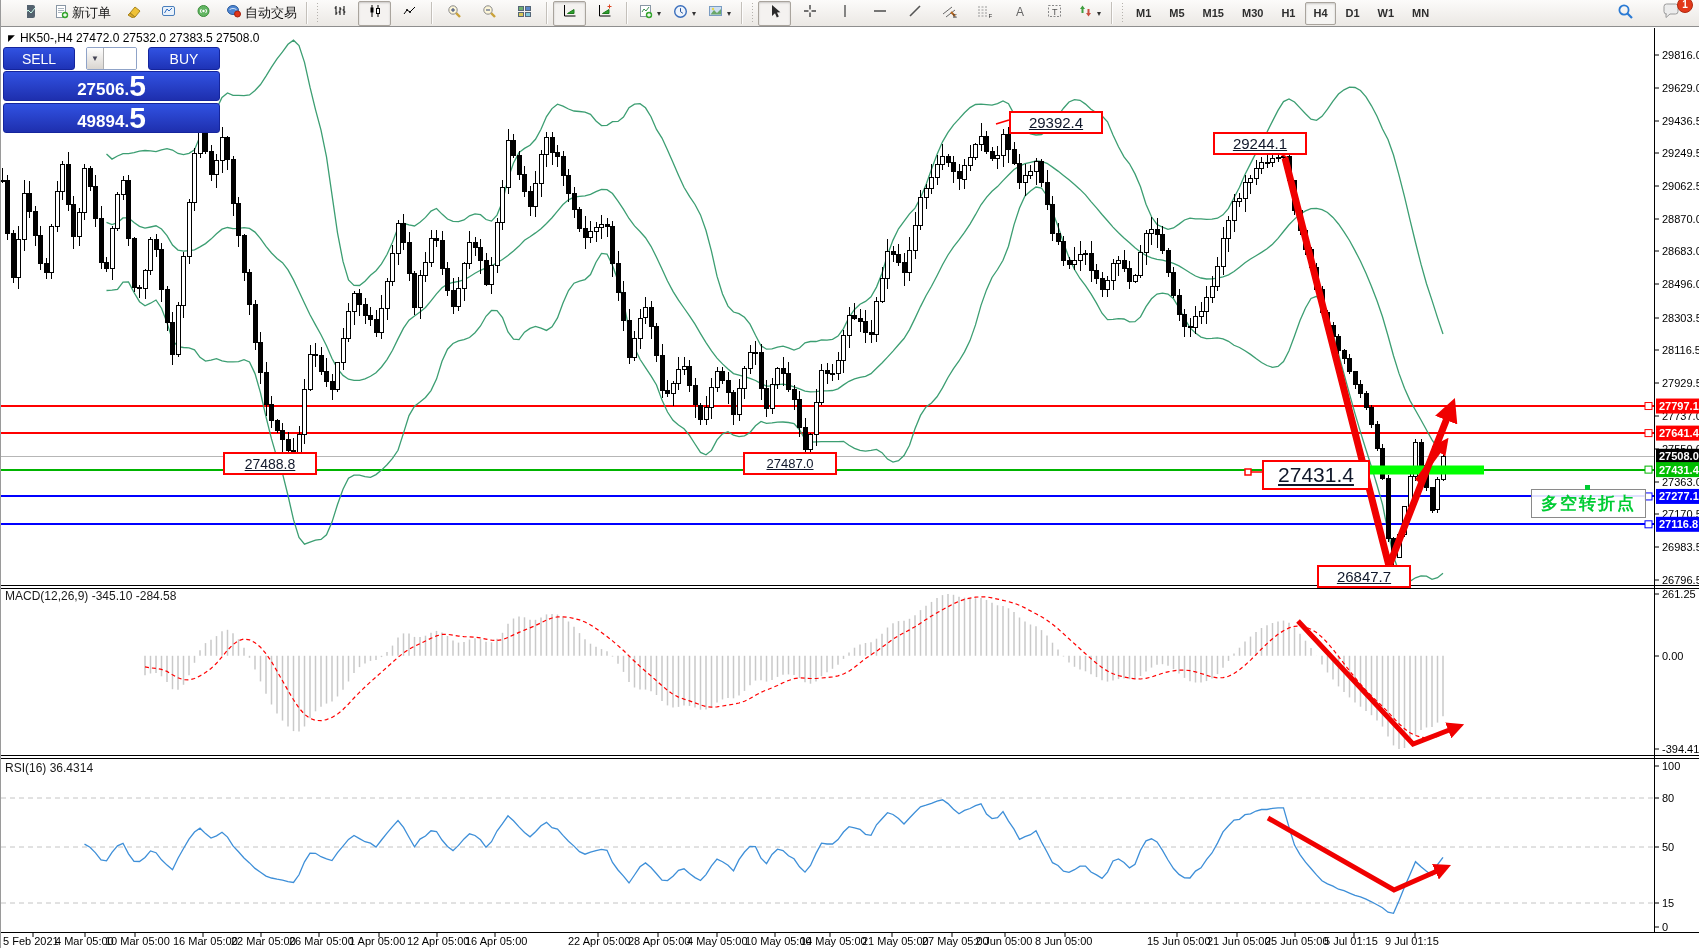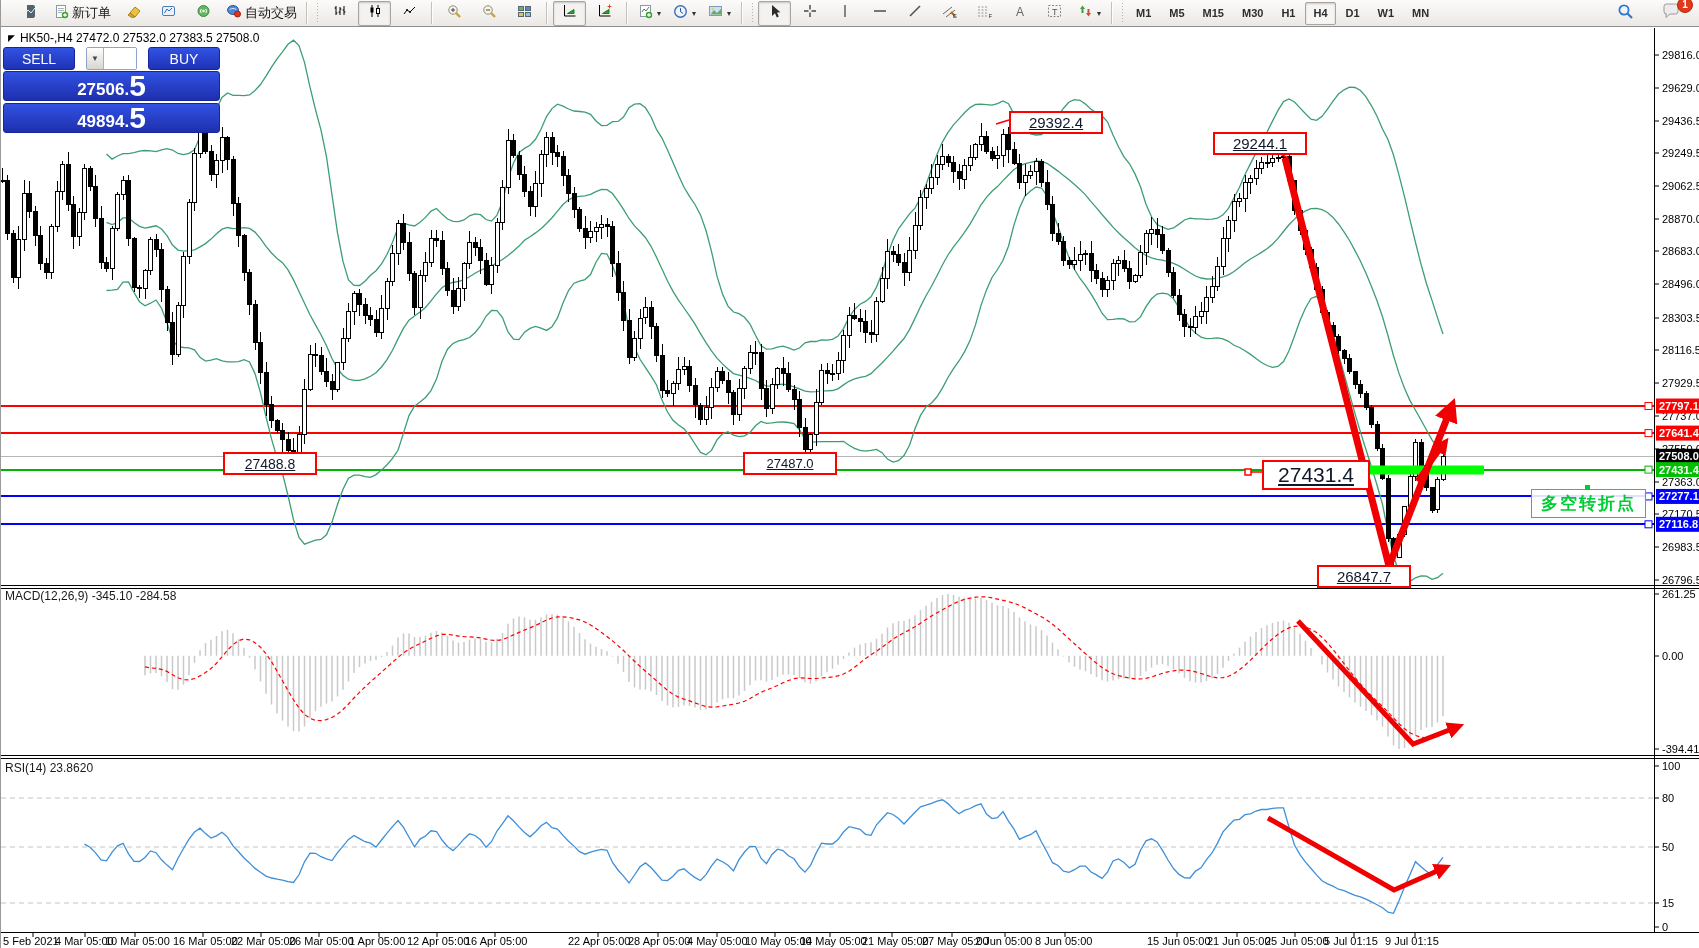--- a/index.html
+++ b/index.html
@@ -1252,21 +1252,21 @@
       </div>
       <div class="tp-price">
         <span class="pp">49894</span>
           <span class="pd">.</span>
           <span class="pb">5</span>
       </div>
     </div>
   </div>
 
   <div class="pane-label" style="top:589px">MACD(12,26,9) -345.10 -284.58</div>
-  <div class="pane-label" style="top:761px">RSI(14) 23.8620</div>
+  <div class="pane-label" style="top:761px">RSI(16) 36.4314</div>
 
   <div id="chart-labels">
       <div class="price-label" style="left: 1008px; top: 111px; width: 64px; height: 19px; font-size: 15px;">29392.4</div>
       <div class="price-label" style="left: 1212px; top: 132px; width: 64px; height: 19px; font-size: 15px;">29244.1</div>
       <div class="price-label" style="left: 222px; top: 452px; width: 64px; height: 19px; font-size: 14px;">27488.8</div>
       <div class="price-label" style="left: 742px; top: 452px; width: 64px; height: 19px; font-size: 13px;">27487.0</div>
       <div class="price-label" style="left: 1261px; top: 460px; width: 78px; height: 26px; font-size: 21px;">27431.4</div>
       <div class="price-label" style="left: 1316px; top: 565px; width: 64px; height: 19px; font-size: 15px;">26847.7</div>
     </div>
 

